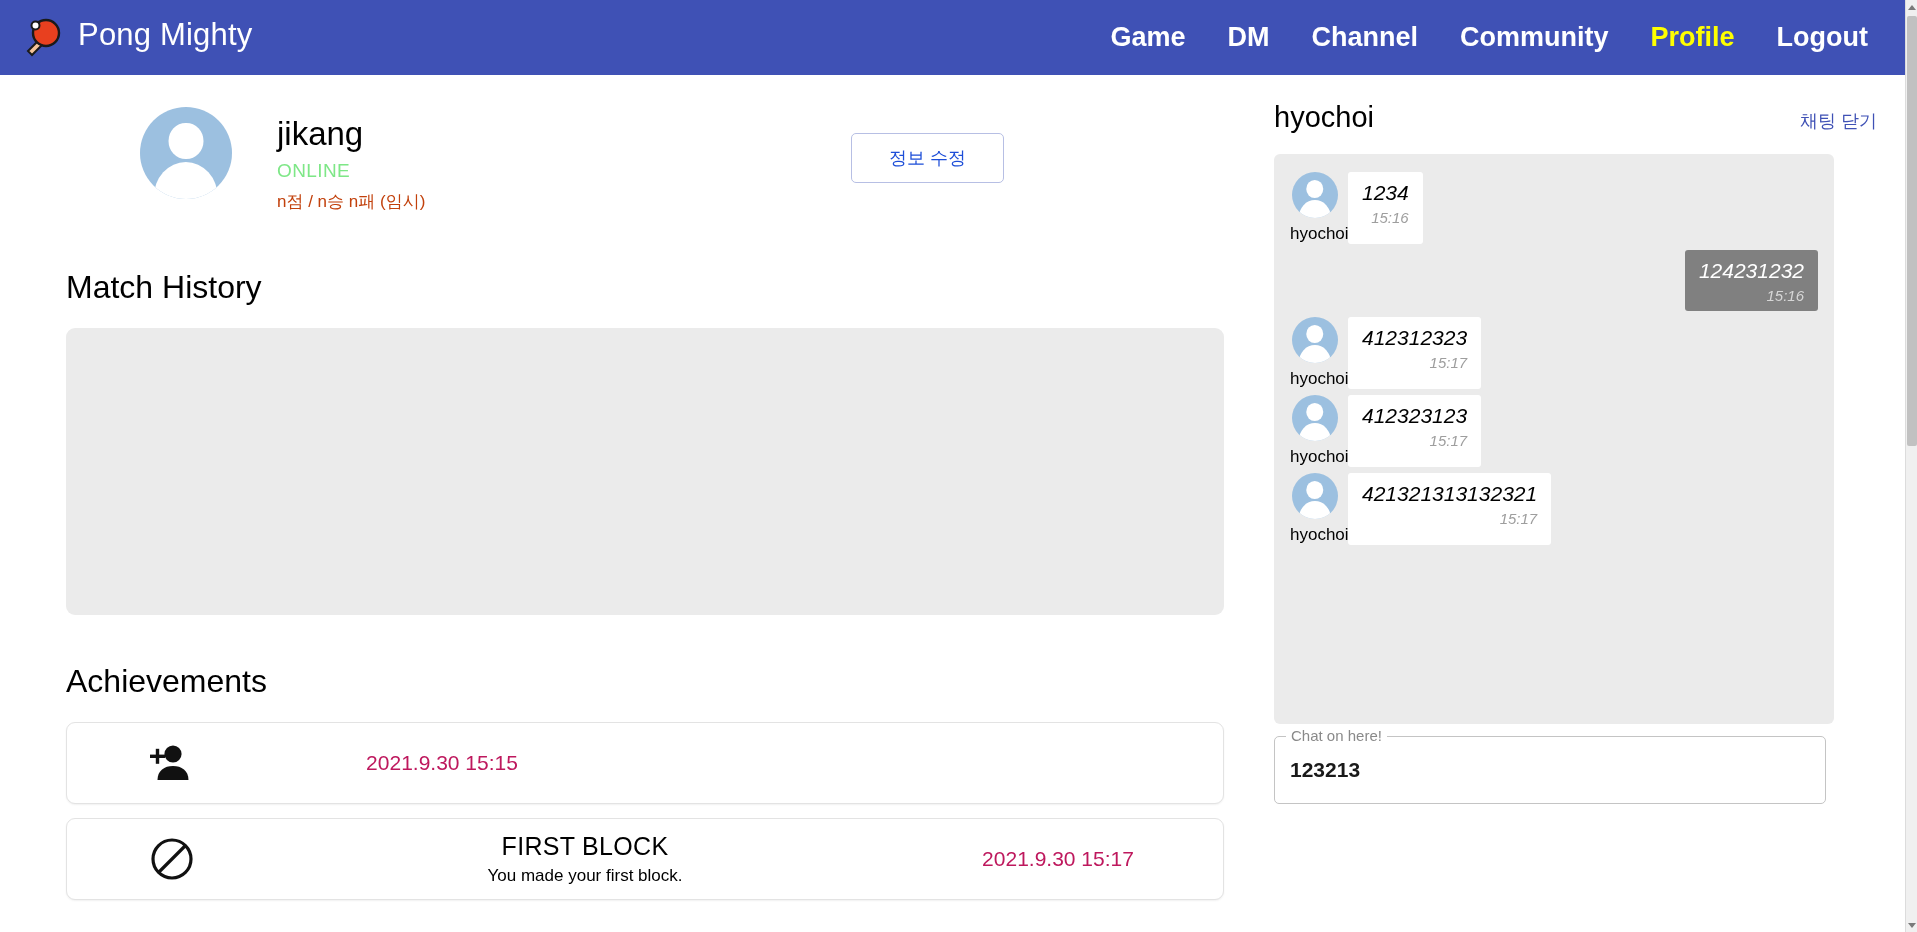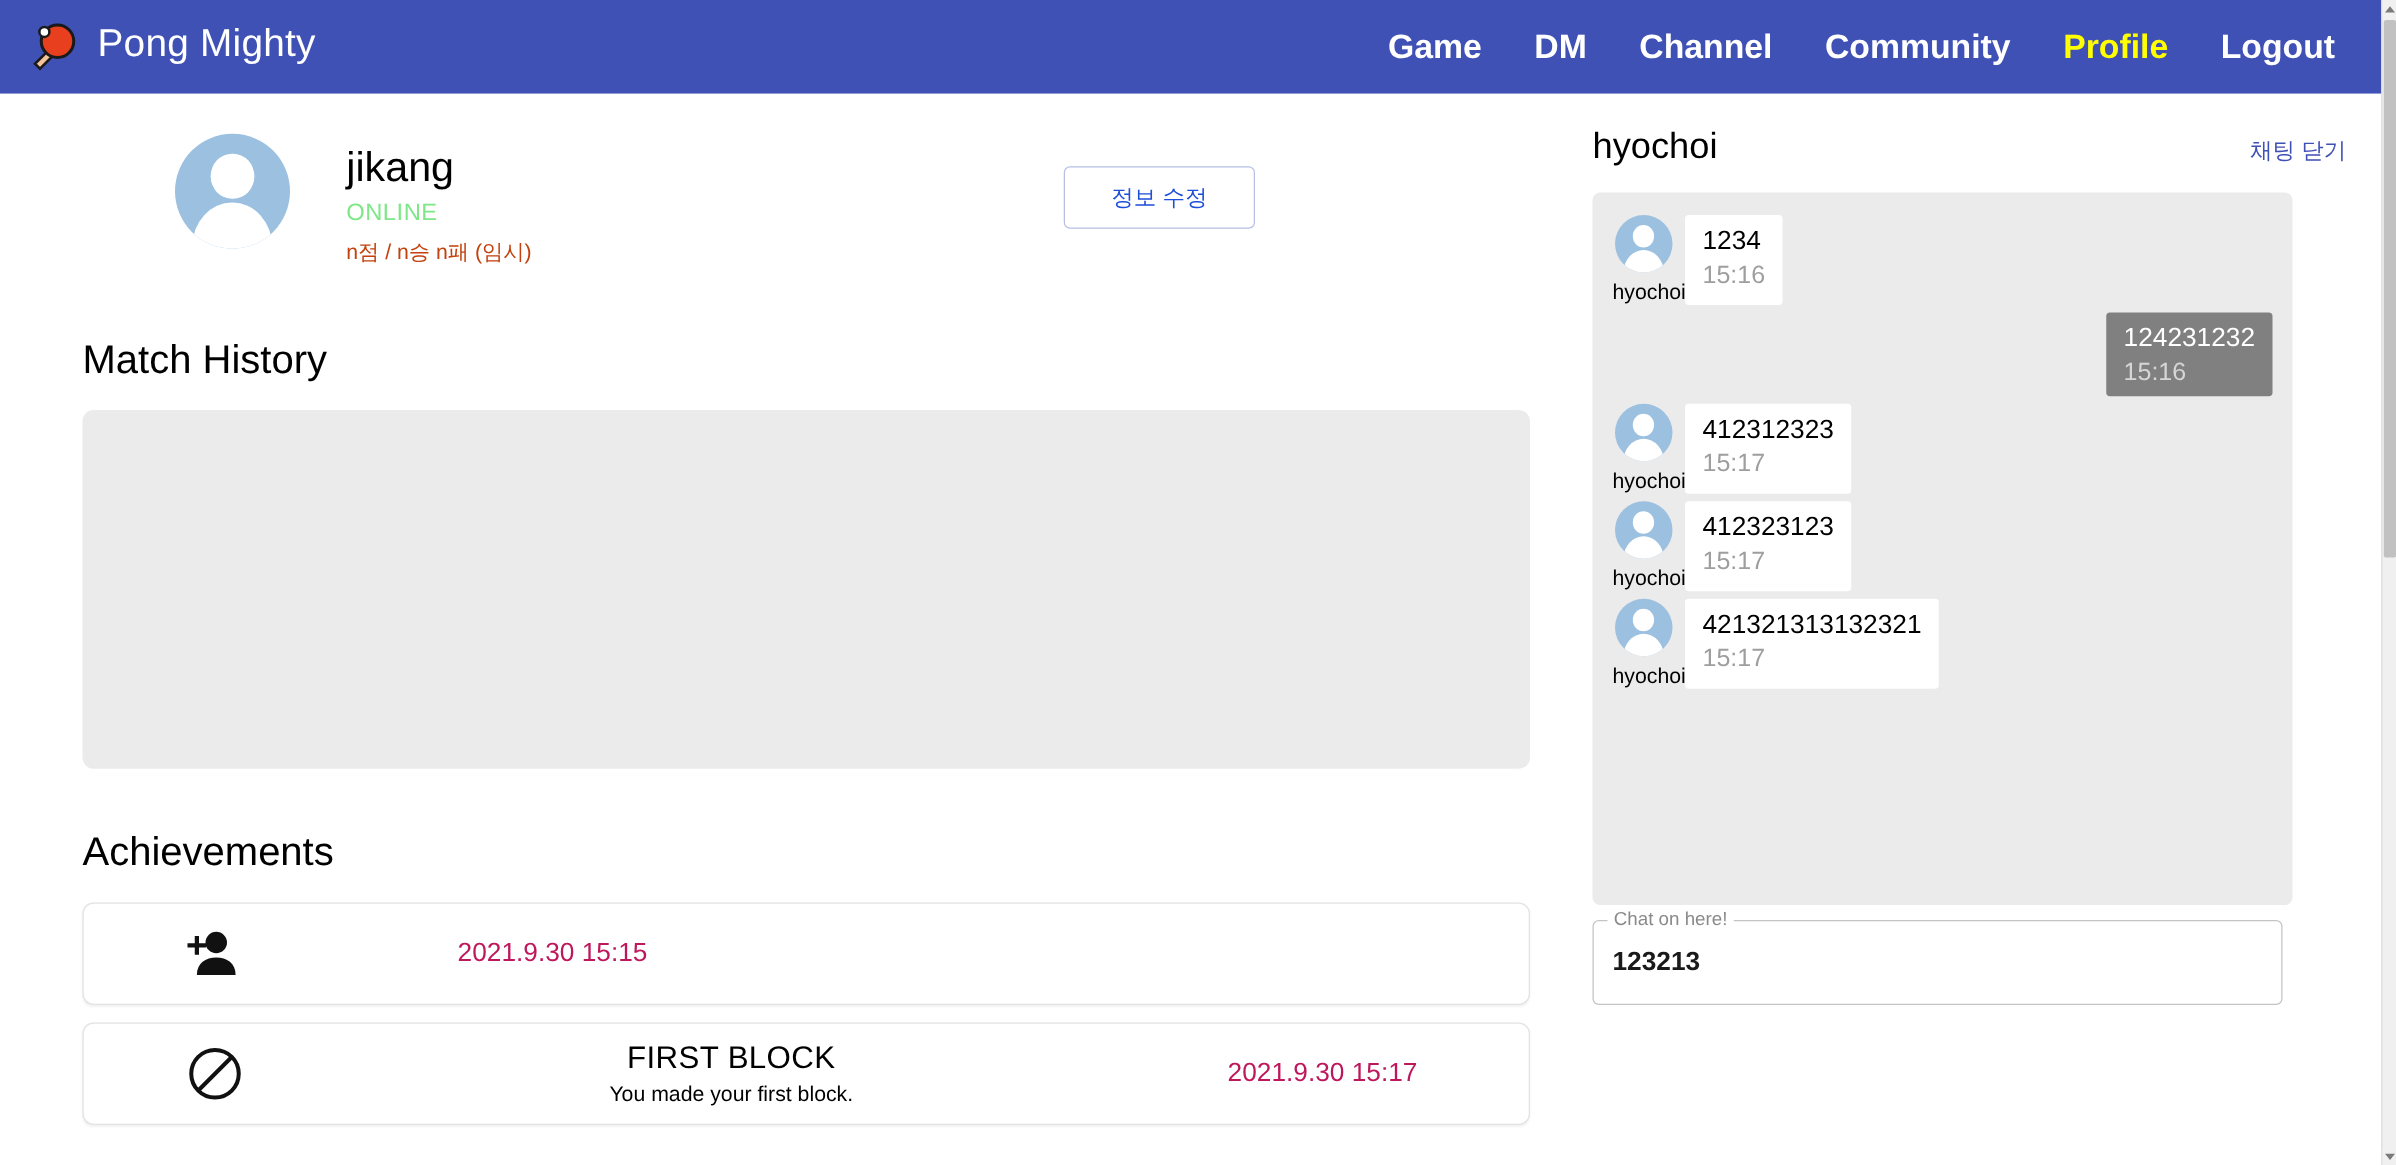--- a/index.html
+++ b/index.html
@@ -250,37 +250,38 @@
     color: #000000;
     margin-top: 6px;
     margin-left: 4px;
     white-space: nowrap;
   }
   .bubble {
     border-radius: 3px;
     padding: 9px 14px 7px 14px;
     min-width: 58px;
     display: inline-block;
+    font-style: italic;
   }
   .bubble.in {
     background: #ffffff;
     color: #000000;
   }
   .bubble.out {
     background: #808080;
     color: #ffffff;
   }
   .bubble-text {
     font-size: 21px;
     line-height: 1.15;
     white-space: nowrap;
   }
   .bubble-time {
-    font-size: 20px;
-    text-align: left;
+    font-size: 15px;
+    text-align: right;
     margin-top: 4px;
   }
   .bubble.in .bubble-time { color: #9e9e9e; }
   .bubble.out .bubble-time { color: #d6d6d6; }
 
   
   .chat-input-wrap {
     margin-top: 12px;
     width: 552px;
     height: 68px;

